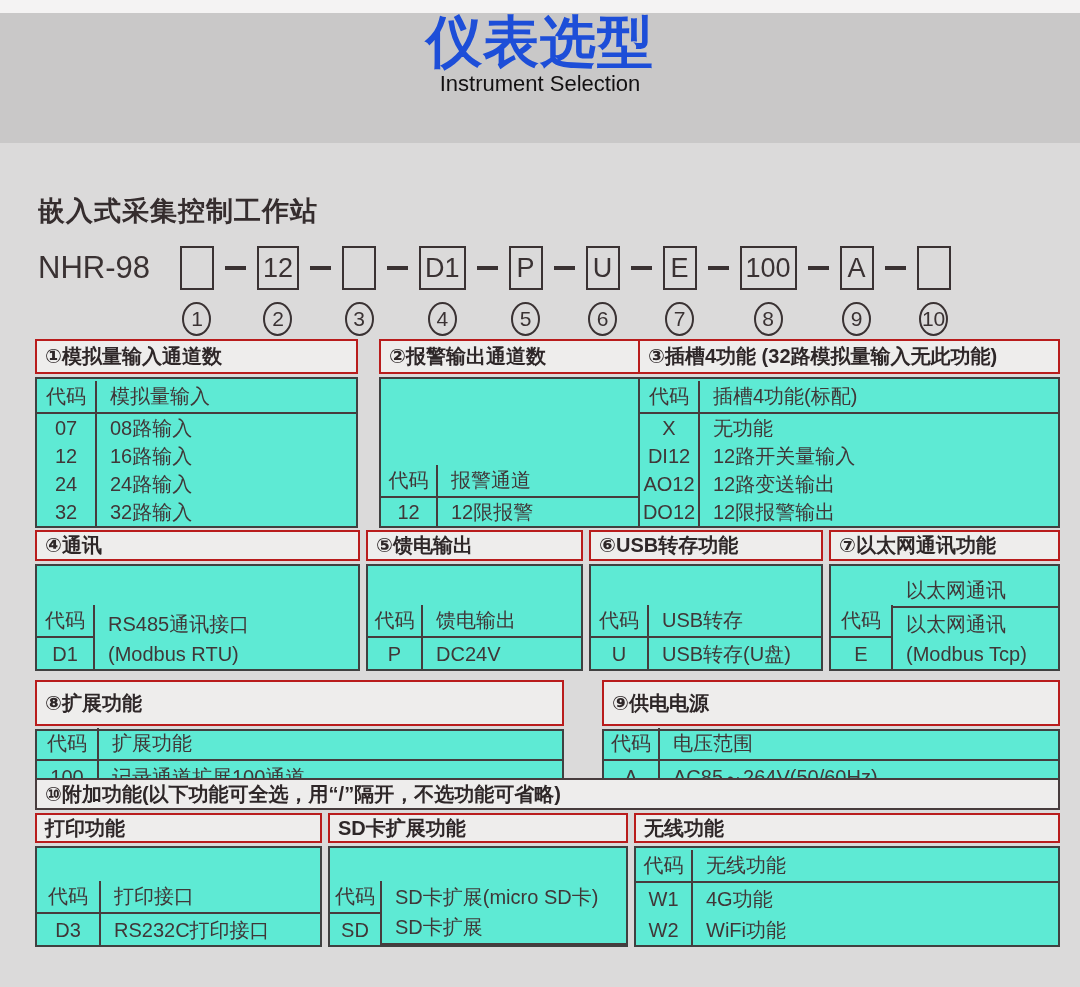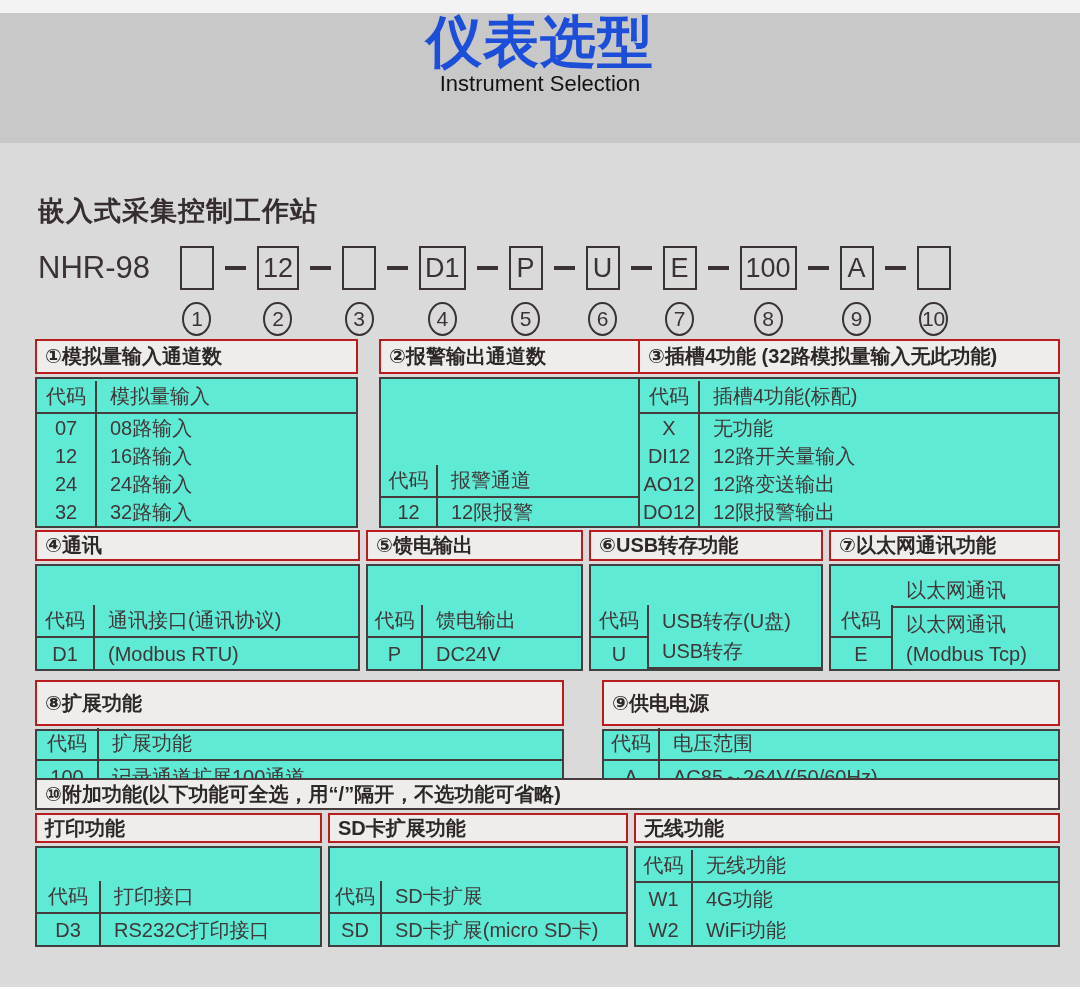--- a/index.html
+++ b/index.html
@@ -218,22 +218,22 @@
     </div>
 
   <div class="tbl r2" style="left:35px;  top:530px; width:325px;">
       <div class="tbl-title">④通讯</div>
       <div class="tbl-body">
         <div class="col-code" style="width: 58px;">
           <div class="cell cell-hdr">代码</div>
           <div class="cell cell-data">D1</div>
         </div>
         <div class="col-desc">
-          <div class="cell cell-hdr">通讯接口(通讯协议)</div>
-          <div class="cell cell-data">
+          <div class="cell cell-data">
+            <div>RS485通讯接口</div>
             <div>(Modbus RTU)</div>
           </div>
         </div>
       </div>
     </div>
   <div class="tbl r2" style="left:366px; top:530px; width:217px;">
       <div class="tbl-title">⑤馈电输出</div>
       <div class="tbl-body">
         <div class="col-code" style="width: 55px;">
           <div class="cell cell-hdr">代码</div>
@@ -248,24 +248,24 @@
       </div>
     </div>
   <div class="tbl r2" style="left:589px; top:530px; width:234px;">
       <div class="tbl-title">⑥USB转存功能</div>
       <div class="tbl-body">
         <div class="col-code" style="width: 58px;">
           <div class="cell cell-hdr">代码</div>
           <div class="cell cell-data">U</div>
         </div>
         <div class="col-desc">
+          <div class="cell cell-hdr">USB转存</div>
           <div class="cell cell-data">
             <div>USB转存(U盘)</div>
           </div>
-          <div class="cell cell-hdr">USB转存</div>
         </div>
       </div>
     </div>
   <div class="tbl r2" style="left:829px; top:530px; width:231px;">
       <div class="tbl-title">⑦以太网通讯功能</div>
       <div class="tbl-body">
         <div class="col-code" style="width: 62px;">
           <div class="cell cell-hdr">代码</div>
           <div class="cell cell-data">E</div>
         </div>
@@ -327,24 +327,24 @@
       </div>
     </div>
   <div class="tbl r4" style="left:328px; top:813px; width:300px;">
       <div class="tbl-title">SD卡扩展功能</div>
       <div class="tbl-body">
         <div class="col-code" style="width: 52px;">
           <div class="cell cell-hdr">代码</div>
           <div class="cell cell-data">SD</div>
         </div>
         <div class="col-desc">
+          <div class="cell cell-data">
+            <div>SD卡扩展(micro SD卡)</div>
+          </div>
           <div class="cell cell-hdr">SD卡扩展</div>
-          <div class="cell cell-data">
-            <div>SD卡扩展(micro SD卡)</div>
-          </div>
         </div>
       </div>
     </div>
   <div class="tbl r4" style="left:634px; top:813px; width:426px;">
       <div class="tbl-title">无线功能</div>
       <div class="tbl-body">
         <div class="col-code" style="width: 57px;">
           <div class="cell cell-hdr">代码</div>
           <div class="cell cell-data">W1</div>
           <div class="cell cell-data">W2</div>

